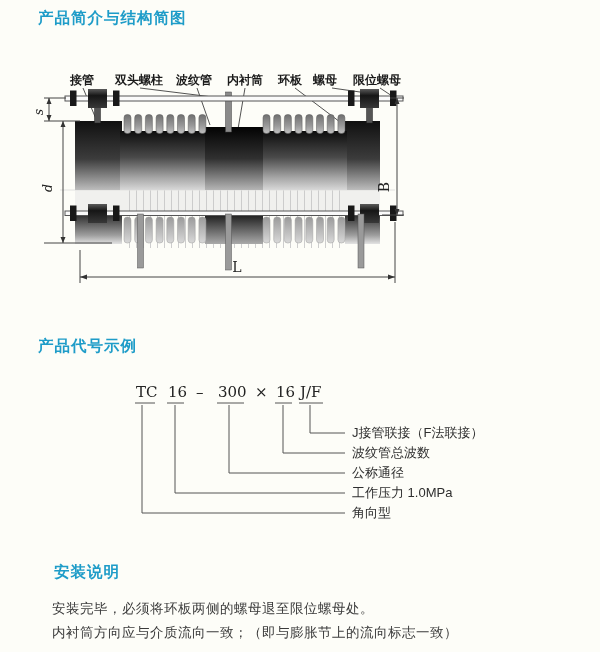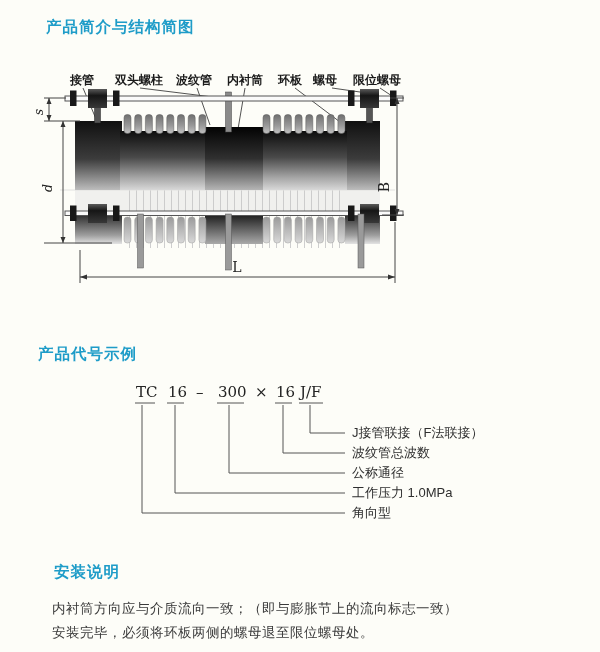--- a/index.html
+++ b/index.html
@@ -6,22 +6,22 @@
   body{
     width:600px;height:652px;position:relative;overflow:hidden;
     background:#fdfdf8;
     font-family:"Liberation Sans","DejaVu Sans",sans-serif;
   }
   .heading{
     position:absolute;left:38px;
     font-size:15.5px;font-weight:bold;color:#1e9cc8;
     letter-spacing:1px;
   }
-  #heading-intro{top:17px;margin-left:8px;}
-  #heading-code{top:344px;text-align:center;}
+  #heading-intro{top:8px;}
+  #heading-code{top:336px;text-align:center;}
   #heading-install{top:562px;margin-left:16px;}
   .install-text{
     position:absolute;left:52px;top:597px;
     font-size:13.5px;color:#3a3a3a;line-height:24px;
     letter-spacing:.5px;
   }
   svg{position:absolute;left:0;display:block;}
   #diagram-svg{top:60px;}
   #code-svg{top:370px;}
   .part-label{font-size:12px;font-weight:bold;fill:#1a1a1a;}
@@ -253,15 +253,15 @@
     <text class="callout" x="352" y="457">波纹管总波数</text>
     <text class="callout" x="352" y="477">公称通径</text>
     <text class="callout" x="352" y="497">工作压力 1.0MPa</text>
     <text class="callout" x="352" y="517">角向型</text>
   </g>
 </svg>
 
 <div class="heading" id="heading-install">安装说明</div>
 
 <div class="install-text">
+  <div>安装完毕，必须将环板两侧的螺母退至限位螺母处。</div>
   <div>内衬筒方向应与介质流向一致；（即与膨胀节上的流向标志一致）</div>
-  <div>安装完毕，必须将环板两侧的螺母退至限位螺母处。</div>
 </div>
 
 </body></html>

